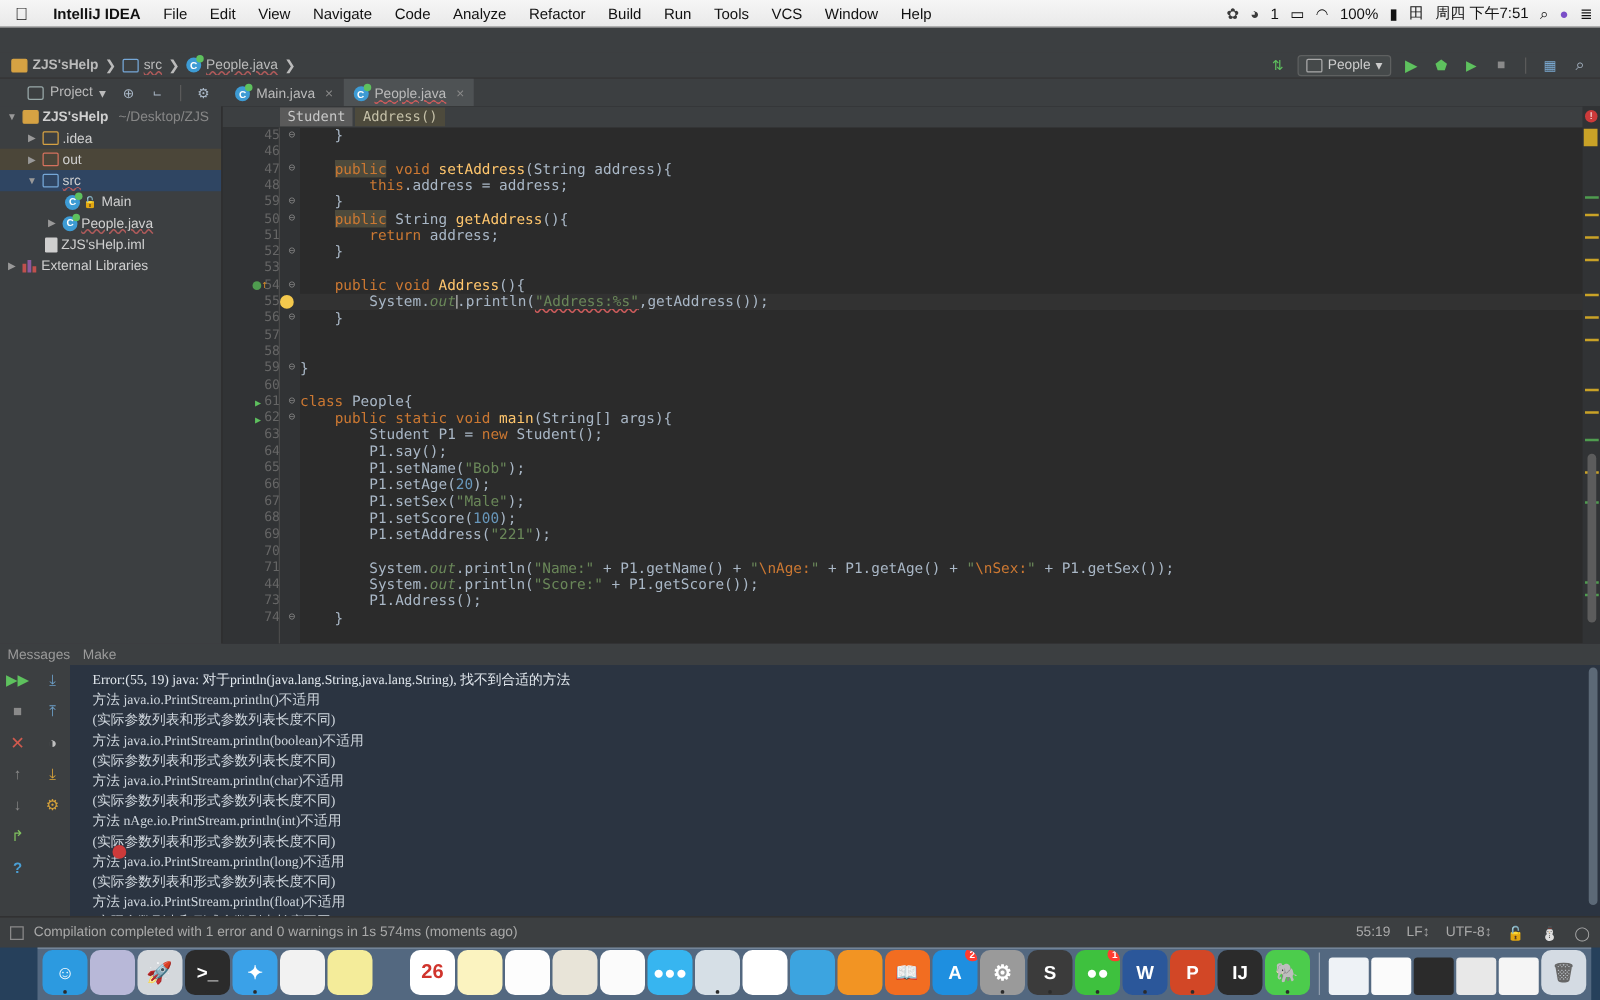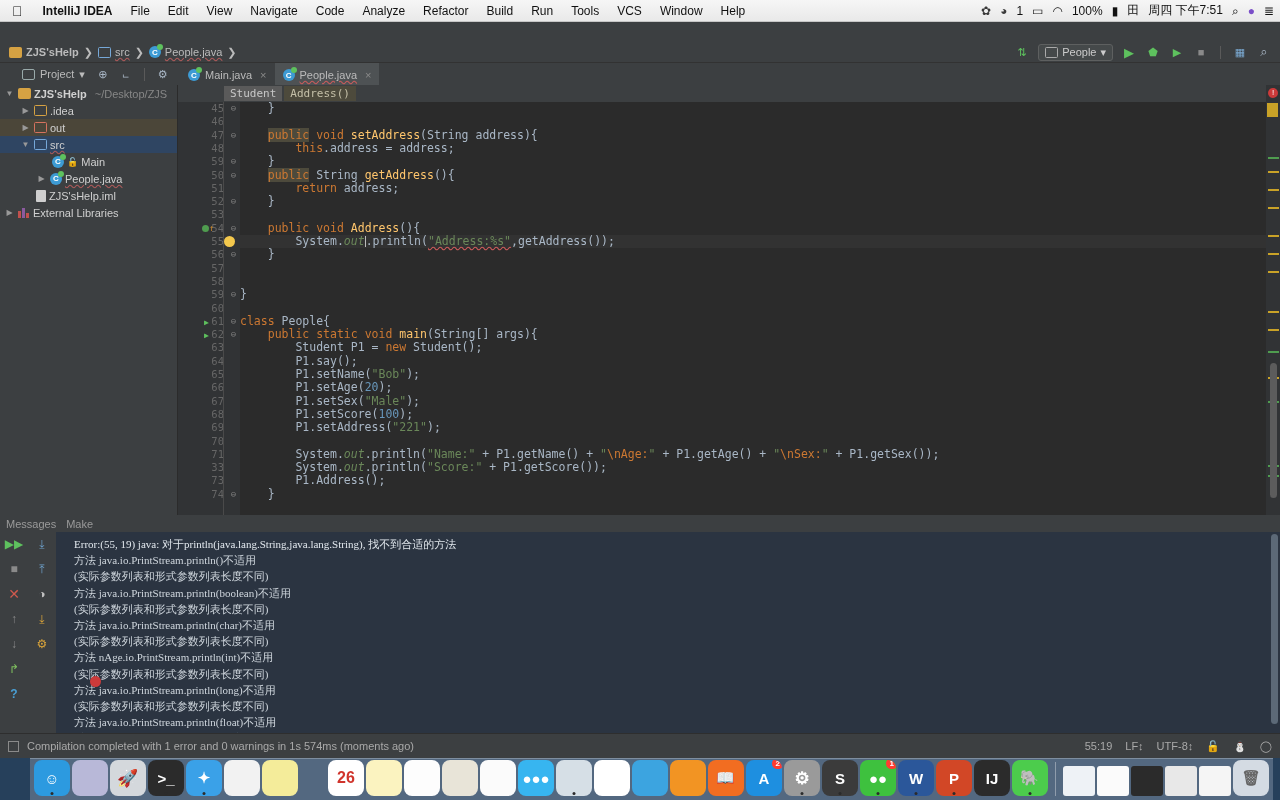--- a/index.html
+++ b/index.html
@@ -375,21 +375,21 @@
         <div class="runmark" style="top: 229.1px; left: 26px;">▶</div>
         <div class="ln" style="top: 239.4px;">63</div>
         <div class="ln" style="top: 252.7px;">64</div>
         <div class="ln" style="top: 266px;">65</div>
         <div class="ln" style="top: 279.3px;">66</div>
         <div class="ln" style="top: 292.6px;">67</div>
         <div class="ln" style="top: 305.9px;">68</div>
         <div class="ln" style="top: 319.2px;">69</div>
         <div class="ln" style="top: 332.5px;">70</div>
         <div class="ln" style="top: 345.8px;">71</div>
-        <div class="ln" style="top: 359.1px;">33</div>
+        <div class="ln" style="top: 359.1px;">44</div>
         <div class="ln" style="top: 372.4px; margin-left: 12px;">73</div>
         <div class="ln" style="top: 385.7px;">74</div>
         <div class="fold" style="top: 385.7px;">⊖</div>
         <div style="position: absolute; left: 45px; top: 0px; width: 1px; height: 413px; background: rgb(74, 74, 74);"></div>
       </div>
     <div class="code" id="codearea"><div class="cline" style="top: 0px;">    }</div><div class="cline" style="top: 13.3px;">&nbsp;</div><div class="cline" style="top: 26.6px;">    <span class="kwbg">public</span> <span class="kw">void</span> <span class="mth">setAddress</span>(String address){</div><div class="cline" style="top: 39.9px;">        <span class="kw">this</span>.address = address;</div><div class="cline" style="top: 53.2px;">    }</div><div class="cline" style="top: 66.5px;">    <span class="kwbg">public</span> String <span class="mth">getAddress</span>(){</div><div class="cline" style="top: 79.8px;">        <span class="kw">return</span> address;</div><div class="cline" style="top: 93.1px;">    }</div><div class="cline" style="top: 106.4px;">&nbsp;</div><div class="cline" style="top: 119.7px;">    <span class="kw">public</span> <span class="kw">void</span> <span class="mth">Address</span>(){</div><div class="errline" style="top: 133px;"></div><div class="cline" style="top: 133px;">        System.<span class="stat">out</span><span class="caret"></span>.println(<span class="str sqg">"Address:%s"</span>,getAddress());</div><div class="cline" style="top: 146.3px;">    }</div><div class="cline" style="top: 159.6px;">&nbsp;</div><div class="cline" style="top: 172.9px;">&nbsp;</div><div class="cline" style="top: 186.2px;">}</div><div class="cline" style="top: 199.5px;">&nbsp;</div><div class="cline" style="top: 212.8px;"><span class="kw">class</span> <span class="pln">People</span>{</div><div class="cline" style="top: 226.1px;">    <span class="kw">public static</span> <span class="kw">void</span> <span class="mth">main</span>(String[] args){</div><div class="cline" style="top: 239.4px;">        Student P1 = <span class="kw">new</span> Student();</div><div class="cline" style="top: 252.7px;">        P1.say();</div><div class="cline" style="top: 266px;">        P1.setName(<span class="str">"Bob"</span>);</div><div class="cline" style="top: 279.3px;">        P1.setAge(<span class="num">20</span>);</div><div class="cline" style="top: 292.6px;">        P1.setSex(<span class="str">"Male"</span>);</div><div class="cline" style="top: 305.9px;">        P1.setScore(<span class="num">100</span>);</div><div class="cline" style="top: 319.2px;">        P1.setAddress(<span class="str">"221"</span>);</div><div class="cline" style="top: 332.5px;">&nbsp;</div><div class="cline" style="top: 345.8px;">        System.<span class="stat">out</span>.println(<span class="str">"Name:"</span> + P1.getName() + <span class="str">"<span class="esc">\nAge:</span>"</span> + P1.getAge() + <span class="str">"<span class="esc">\nSex:</span>"</span> + P1.getSex());</div><div class="cline" style="top: 359.1px;">        System.<span class="stat">out</span>.println(<span class="str">"Score:"</span> + P1.getScore());</div><div class="cline" style="top: 372.4px;">        P1.Address();</div><div class="cline" style="top: 385.7px;">    }</div></div>
   </div>
 
   <div class="stripe">
     <div class="errbadge">!</div>

